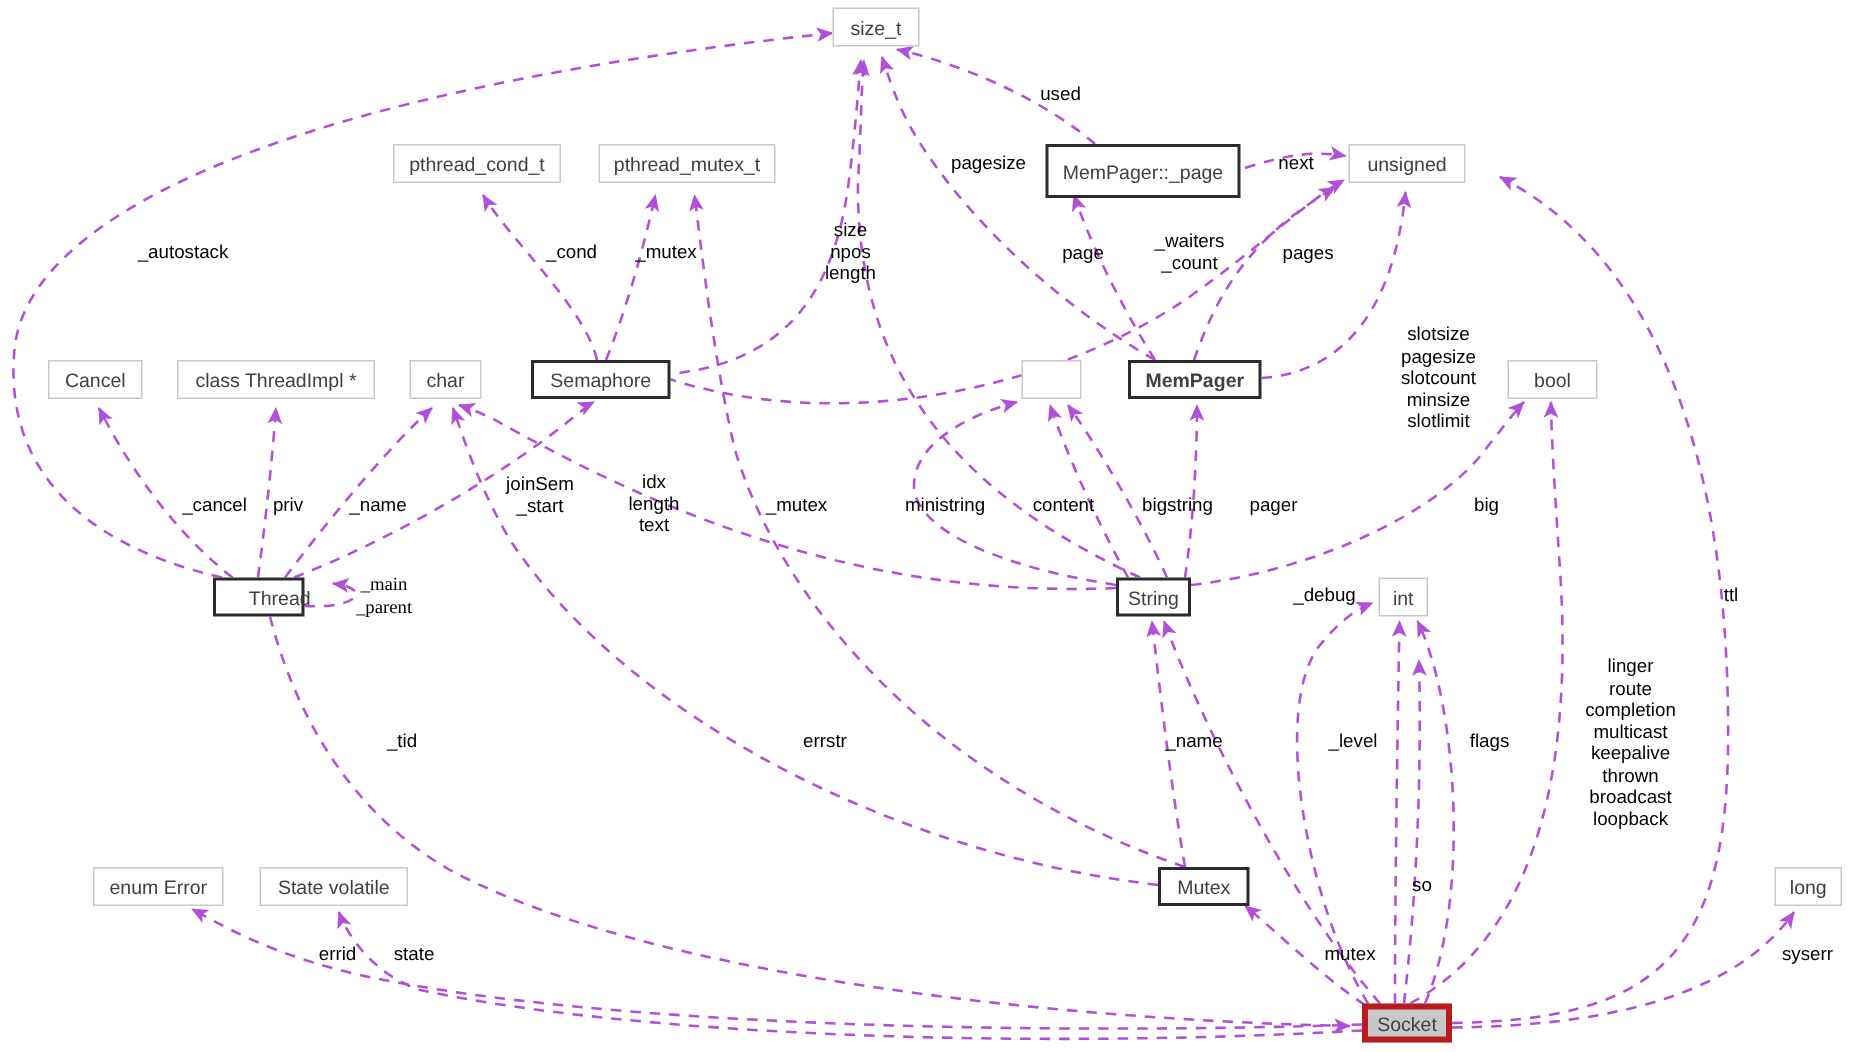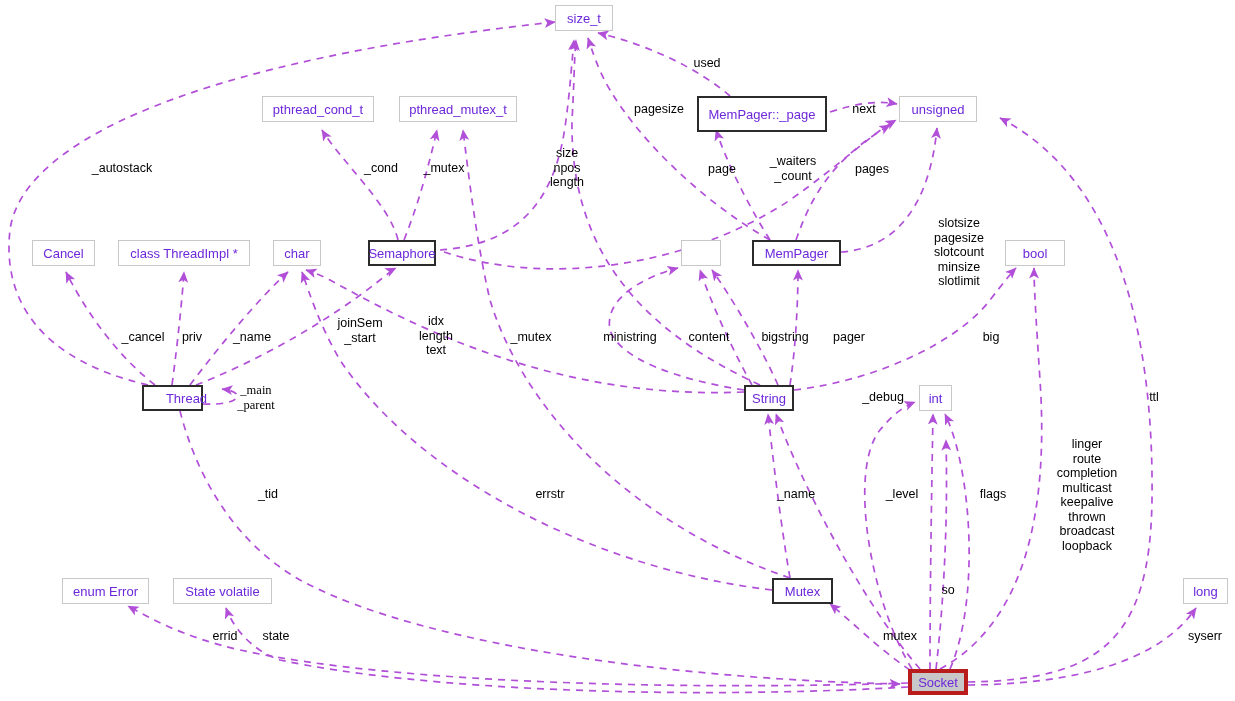--- a/index.html
+++ b/index.html
@@ -24,21 +24,21 @@
     width: 1235px;
     height: 701px;
   }
   .node {
     position: absolute;
     box-sizing: border-box;
     display: flex;
     align-items: center;
     justify-content: center;
     font-size: 13px;
-    color: #6d28d9;
+    color: #404040;
     background: #ffffff;
     border: 1px solid #c8c8c8;
     white-space: nowrap;
     line-height: 1;
   }
   .node.bold {
     border: 2px solid #2b2b2b;
   }
   .node.focus {
     border: 4px solid #b91c1c;
@@ -110,23 +110,23 @@
 
   <div id="node-layer">
       <div class="node" style="left: 555px; top: 5px; width: 58px; height: 26px;">size_t</div>
       <div class="node" style="left: 262px; top: 96px; width: 112px; height: 26px;">pthread_cond_t</div>
       <div class="node" style="left: 399px; top: 96px; width: 118px; height: 26px;">pthread_mutex_t</div>
       <div class="node bold" style="left: 697px; top: 96px; width: 130px; height: 36px;">MemPager::_page</div>
       <div class="node" style="left: 899px; top: 96px; width: 78px; height: 26px;">unsigned</div>
       <div class="node" style="left: 32px; top: 240px; width: 63px; height: 26px;">Cancel</div>
       <div class="node" style="left: 118px; top: 240px; width: 132px; height: 26px;">class ThreadImpl *</div>
       <div class="node" style="left: 273px; top: 240px; width: 48px; height: 26px;">char</div>
-      <div class="node bold" style="left: 368px; top: 240px; width: 68px; height: 26px;">Semaphore</div>
+      <div class="node bold" style="left: 354px; top: 240px; width: 93px; height: 26px;">Semaphore</div>
       <div class="node" style="left: 681px; top: 240px; width: 40px; height: 26px;"></div>
-      <div class="node bold" style="left: 752px; top: 240px; width: 89px; height: 26px;">MemPager</div>
+      <div class="node bold" style="left: 752px; top: 240px; width: 89px; height: 26px; font-weight: bold;">MemPager</div>
       <div class="node" style="left: 1005px; top: 240px; width: 60px; height: 26px;">bool</div>
       <div class="node bold" style="left: 142px; top: 385px; width: 61px; height: 26px; padding-left: 28px;">Thread</div>
       <div class="node bold" style="left: 744px; top: 385px; width: 50px; height: 26px;">String</div>
       <div class="node" style="left: 919px; top: 385px; width: 33px; height: 26px;">int</div>
       <div class="node" style="left: 62px; top: 578px; width: 87px; height: 26px;">enum Error</div>
       <div class="node" style="left: 173px; top: 578px; width: 99px; height: 26px;">State volatile</div>
       <div class="node bold" style="left: 772px; top: 578px; width: 61px; height: 26px;">Mutex</div>
       <div class="node" style="left: 1183px; top: 578px; width: 45px; height: 26px;">long</div>
       <div class="node focus" style="left: 908px; top: 669px; width: 60px; height: 26px;">Socket</div>
     </div>

